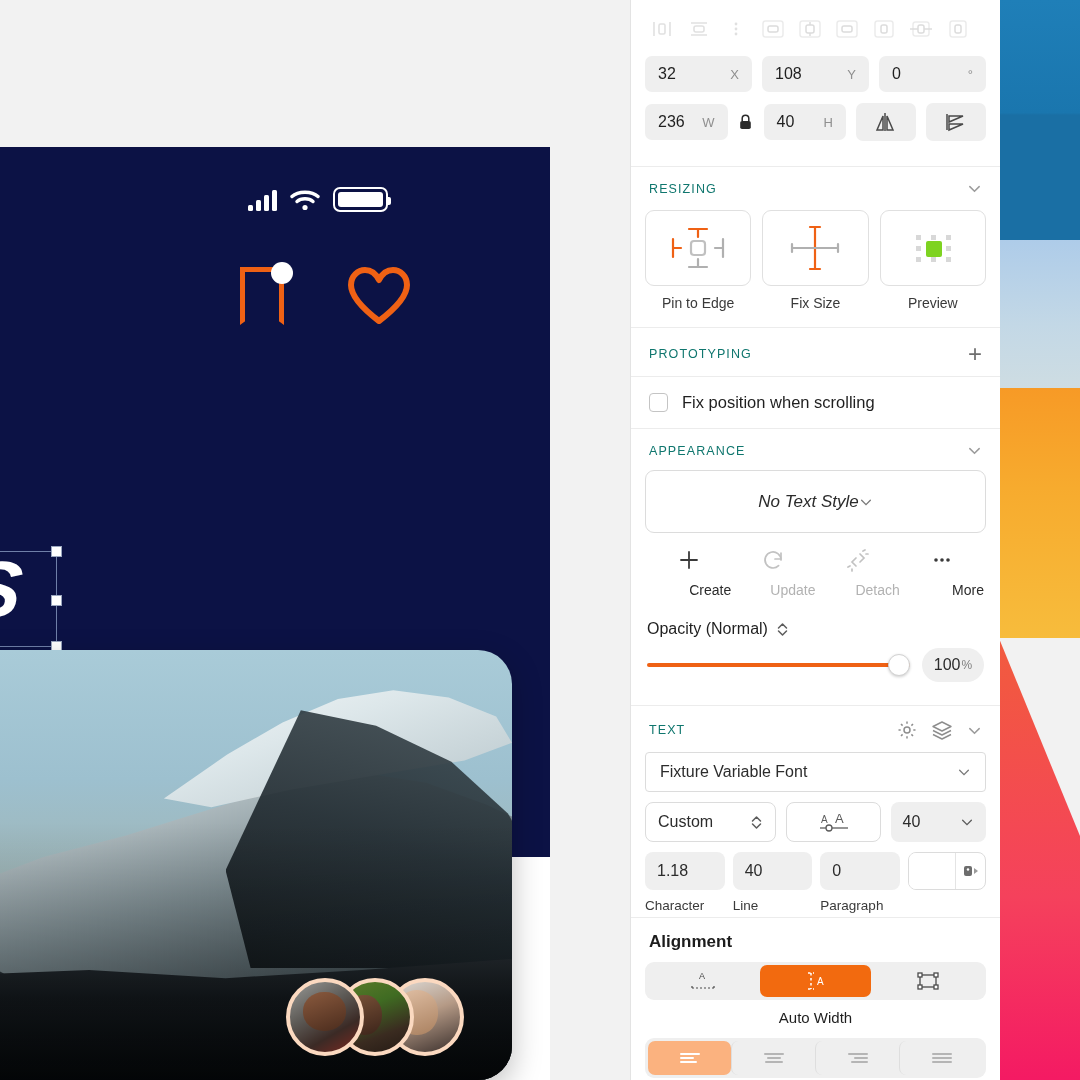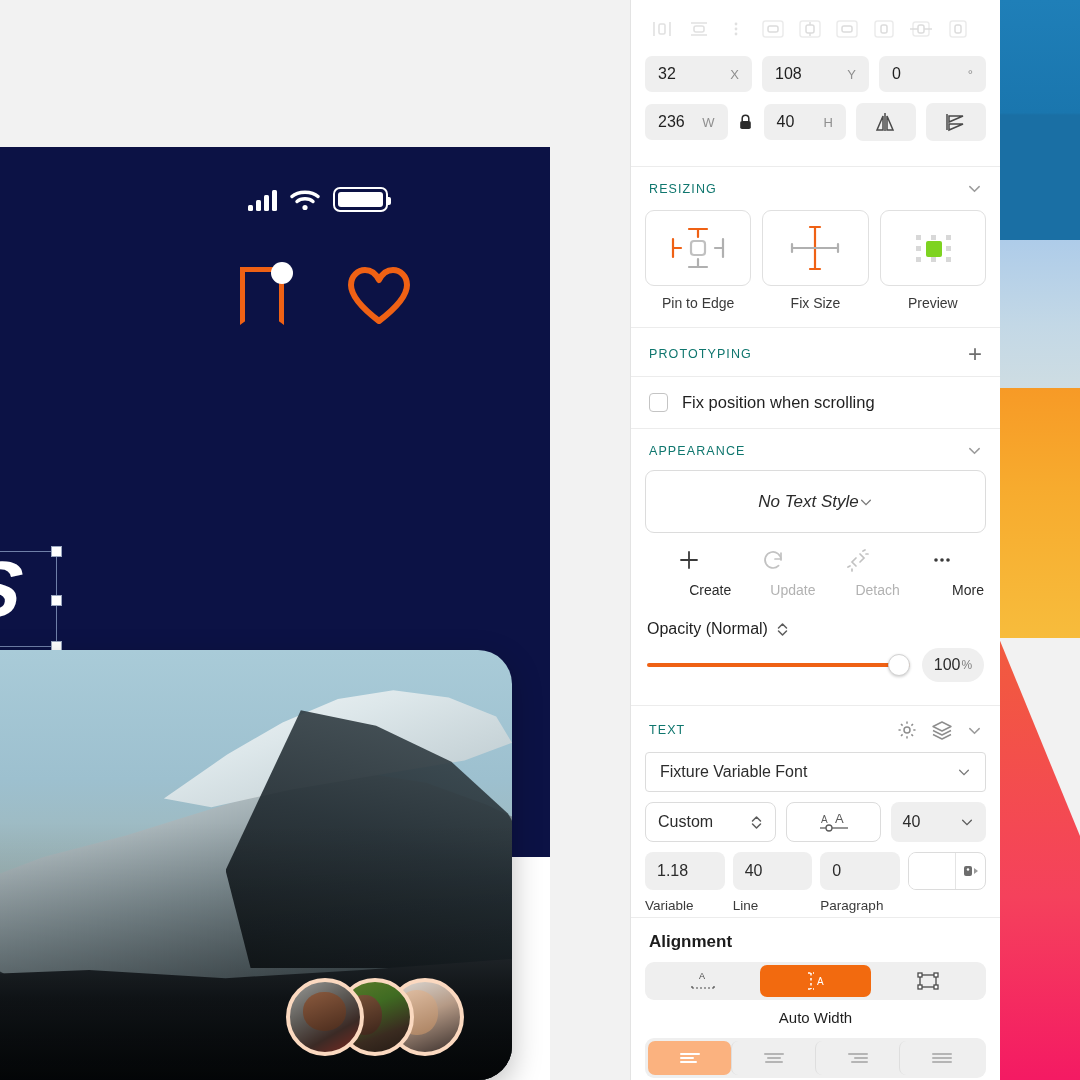--- a/index.html
+++ b/index.html
@@ -631,21 +631,21 @@
               <path d="M3 6l5 5 5-5" stroke="#5c5c5c" stroke-width="1.5" fill="none" stroke-linecap="round"></path>
             </svg>
         </div>
       </div>
 
       <div class="trow2">
         <div class="t-cell">
           <div class="bx">
               <span>1.18</span>
             </div>
-          <div class="t-cap">Variable</div>
+          <div class="t-cap">Character</div>
         </div>
         <div class="t-cell">
           <div class="bx">
               <span>40</span>
             </div>
           <div class="t-cap">Line</div>
         </div>
         <div class="t-cell">
           <div class="bx">
               <span>0</span>

